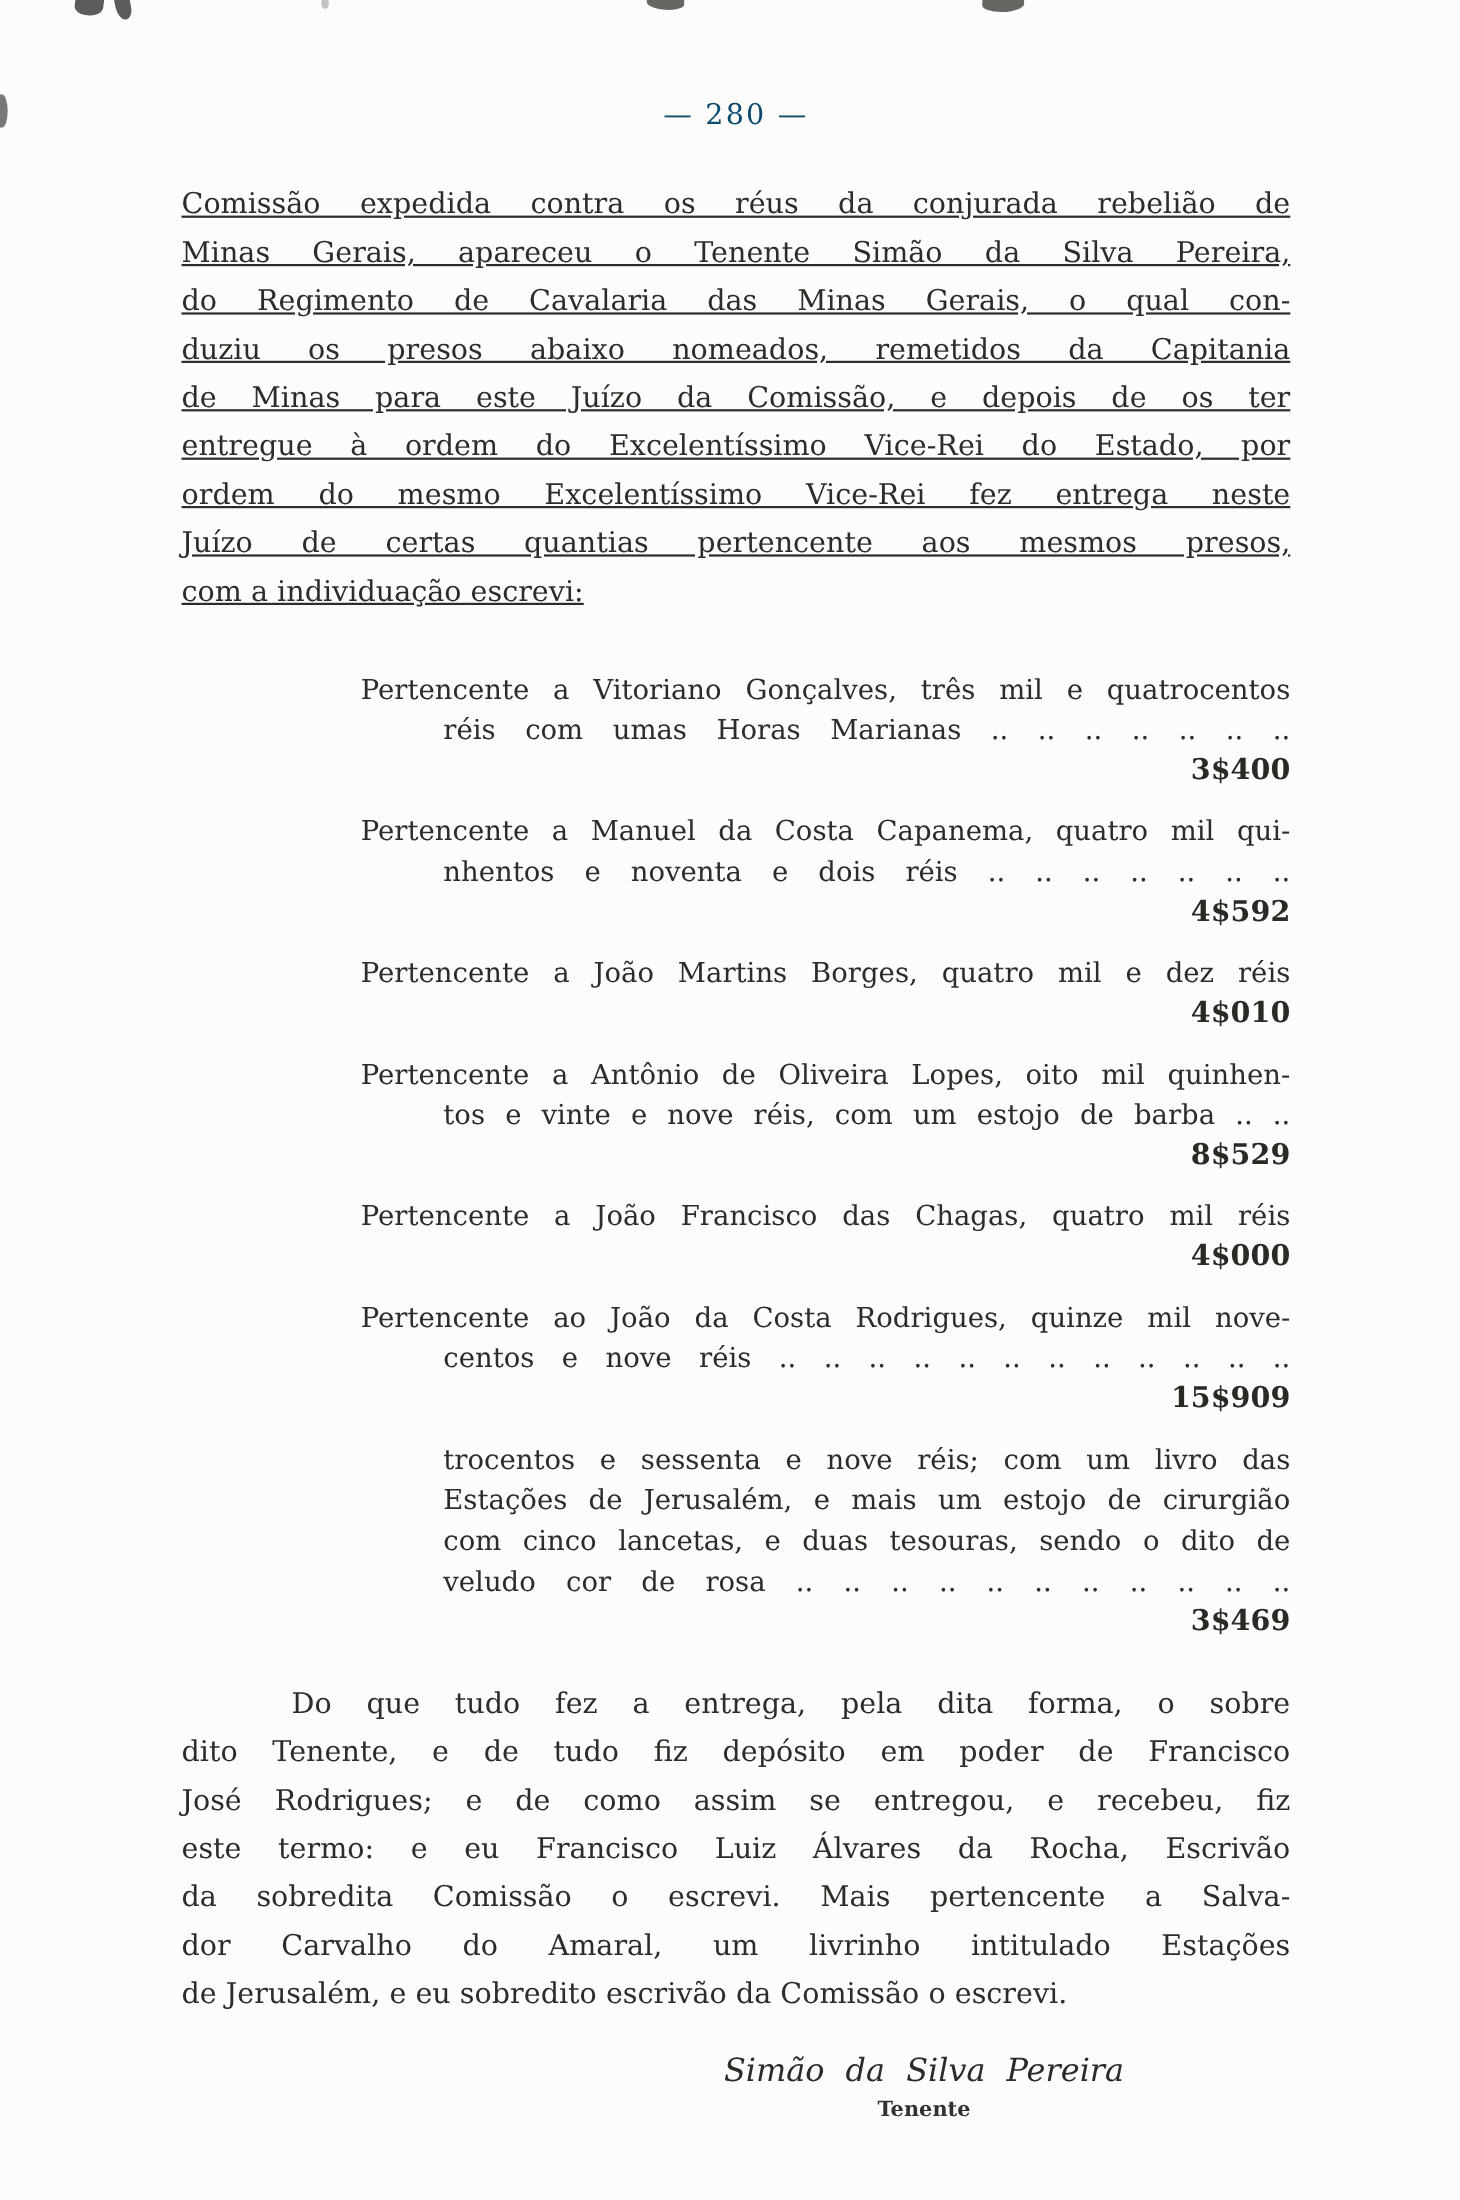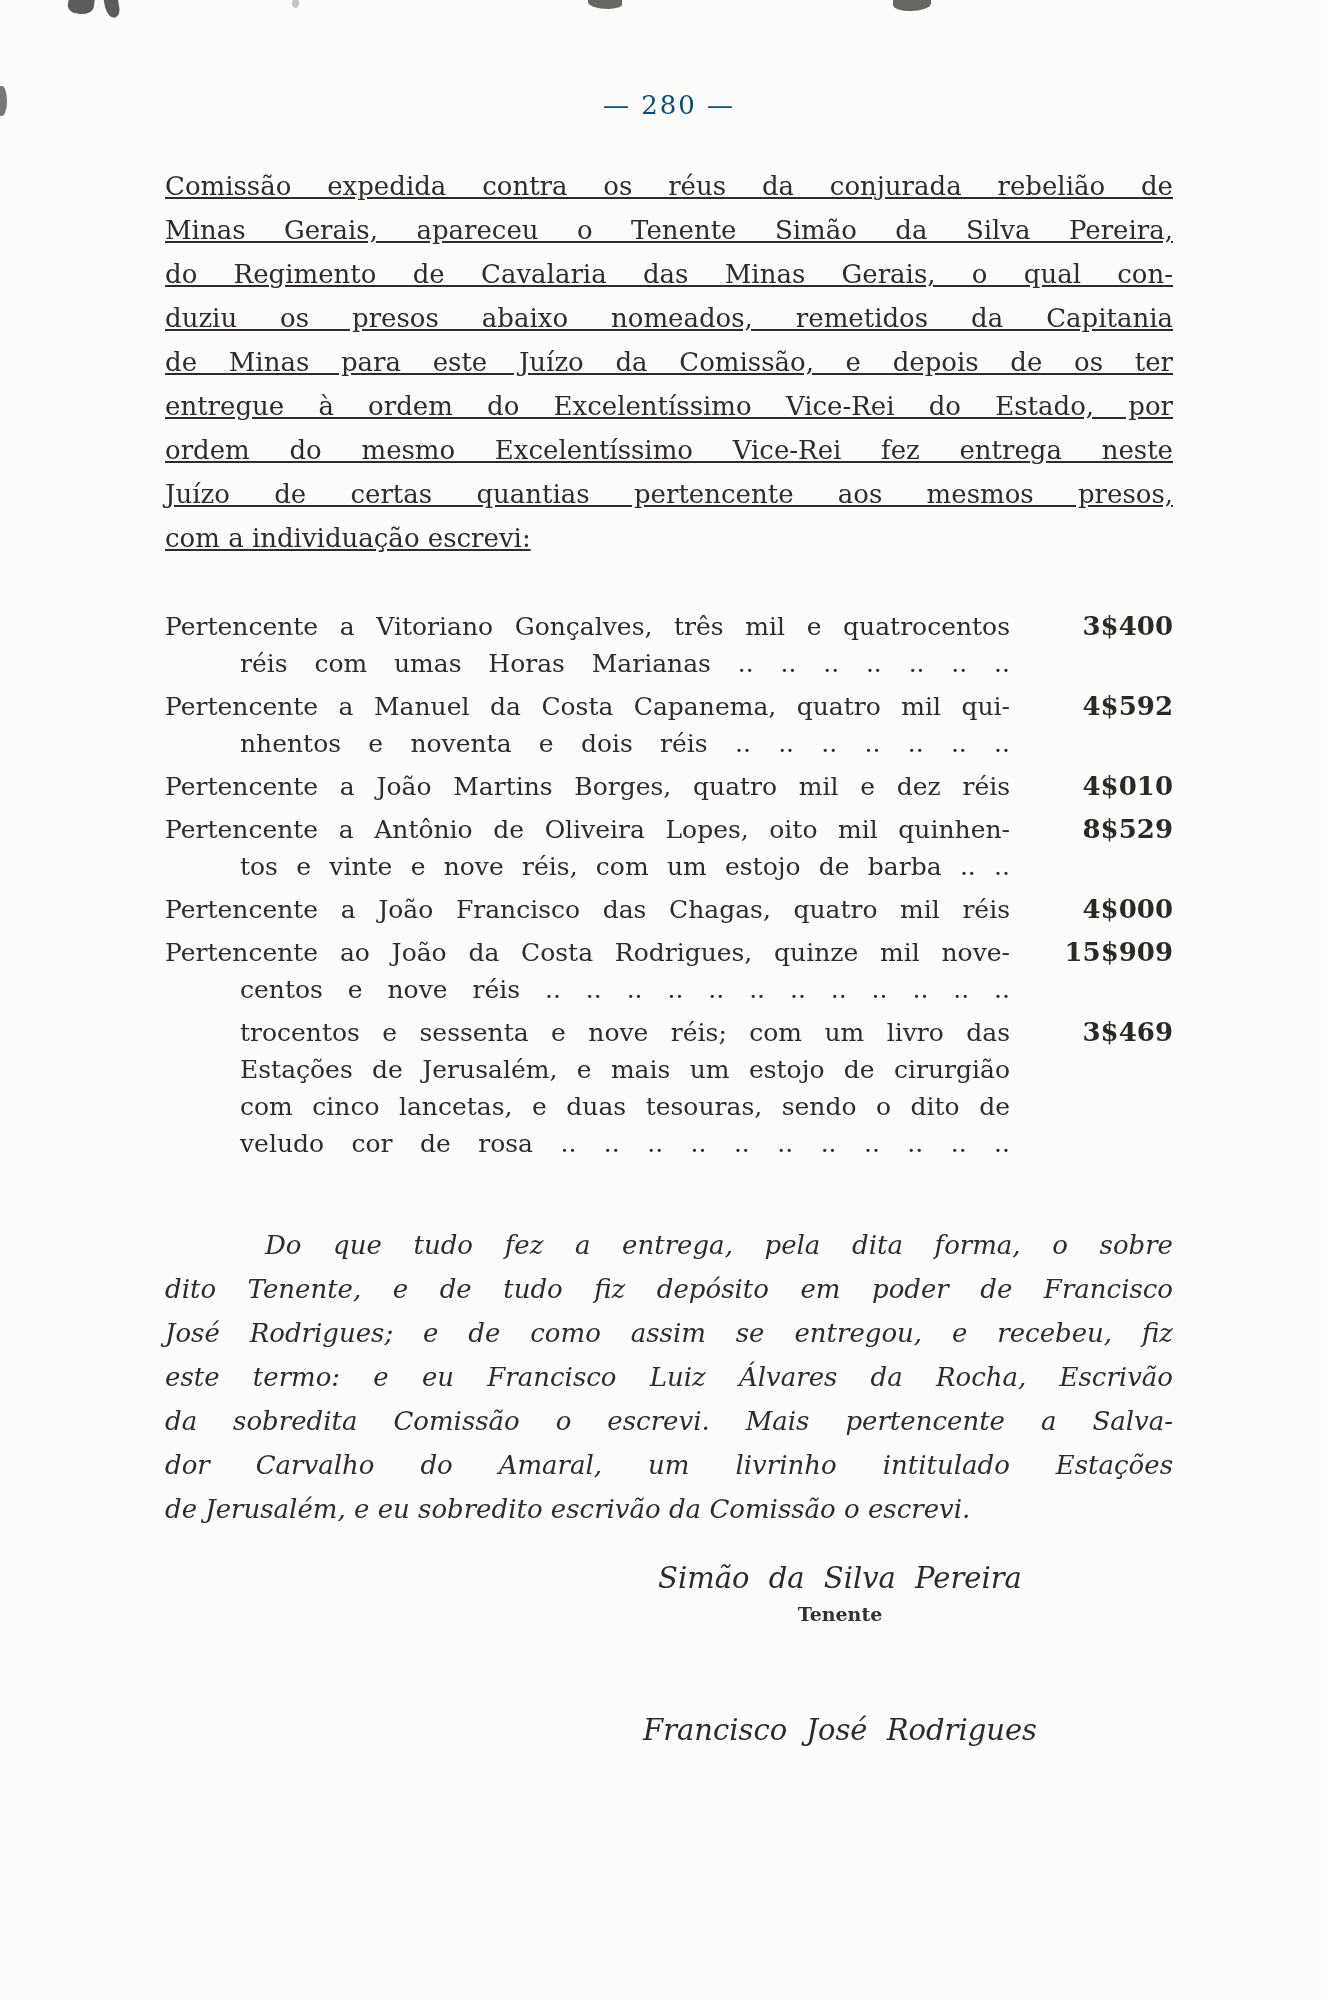--- a/index.html
+++ b/index.html
@@ -38,39 +38,40 @@
   .jl{ 
     text-align:left;
     text-align-last:left;
     font-size:26px;
     line-height:44px;
   }
   .intro{margin-bottom:48px;text-decoration:underline;}
   
   .entry{
     display:flex;
-    align-items:flex-start;
-    margin-top:6px;
+    align-items:flex-end;
+    margin-top:18px;
+    flex-direction:column;
   }
   .etext{width:845px;}
   .etext .j,.etext .jl{
     font-size:25px;
     line-height:37px;
   }
   .cont{padding-left:75px;}
   .amount{
     flex:1;
     text-align:right;
     font-size:26px;
     line-height:37px;
     font-weight:bold;
     color:#2b2926;
   }
   .entries{margin-bottom:0;}
-  .closing{margin-top:61px;font-style:italic;}
+  .closing{margin-top:34px;}
   .indent1{padding-left:100px;}
   
   .sigblock{
     margin-top:30px;
     margin-left:342px;
     width:666px;
     text-align:center;
   }
   .signame{
     font-style:italic;

